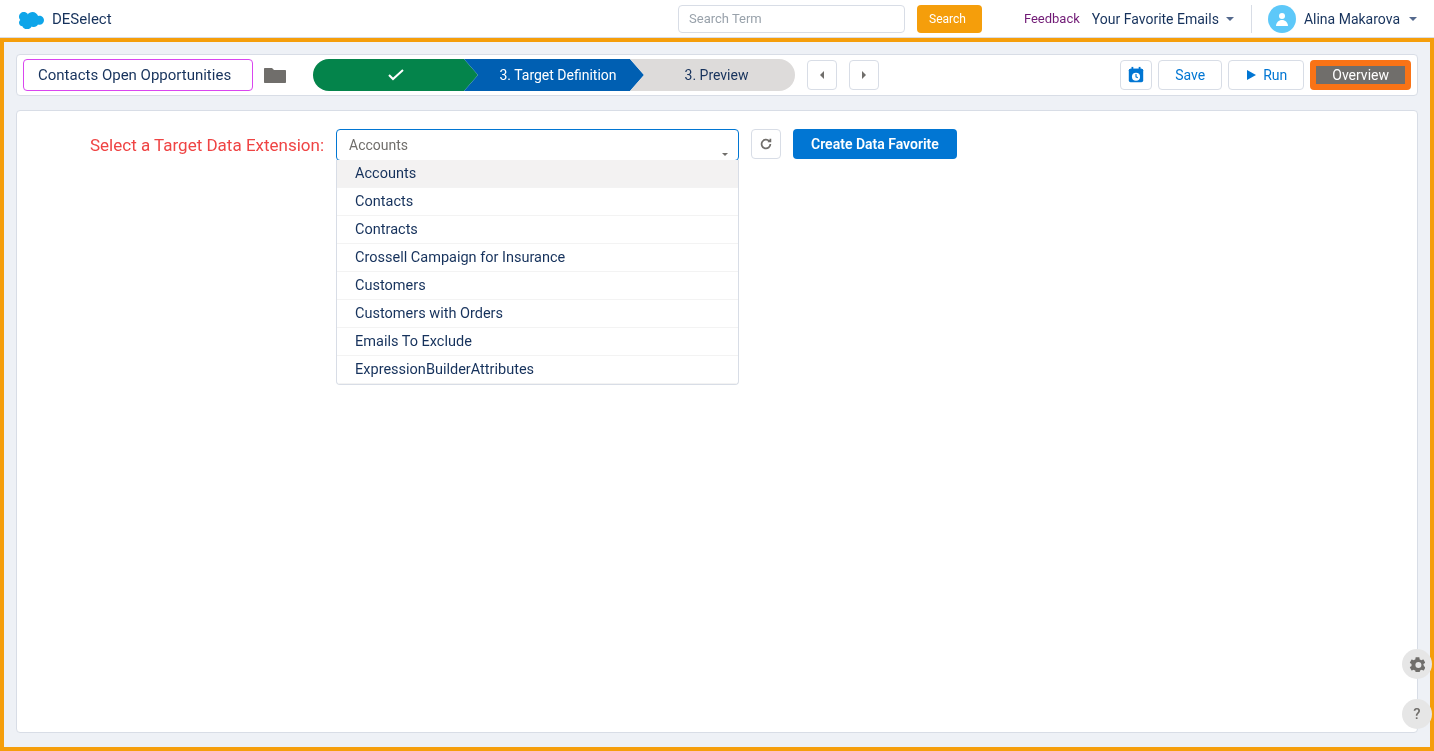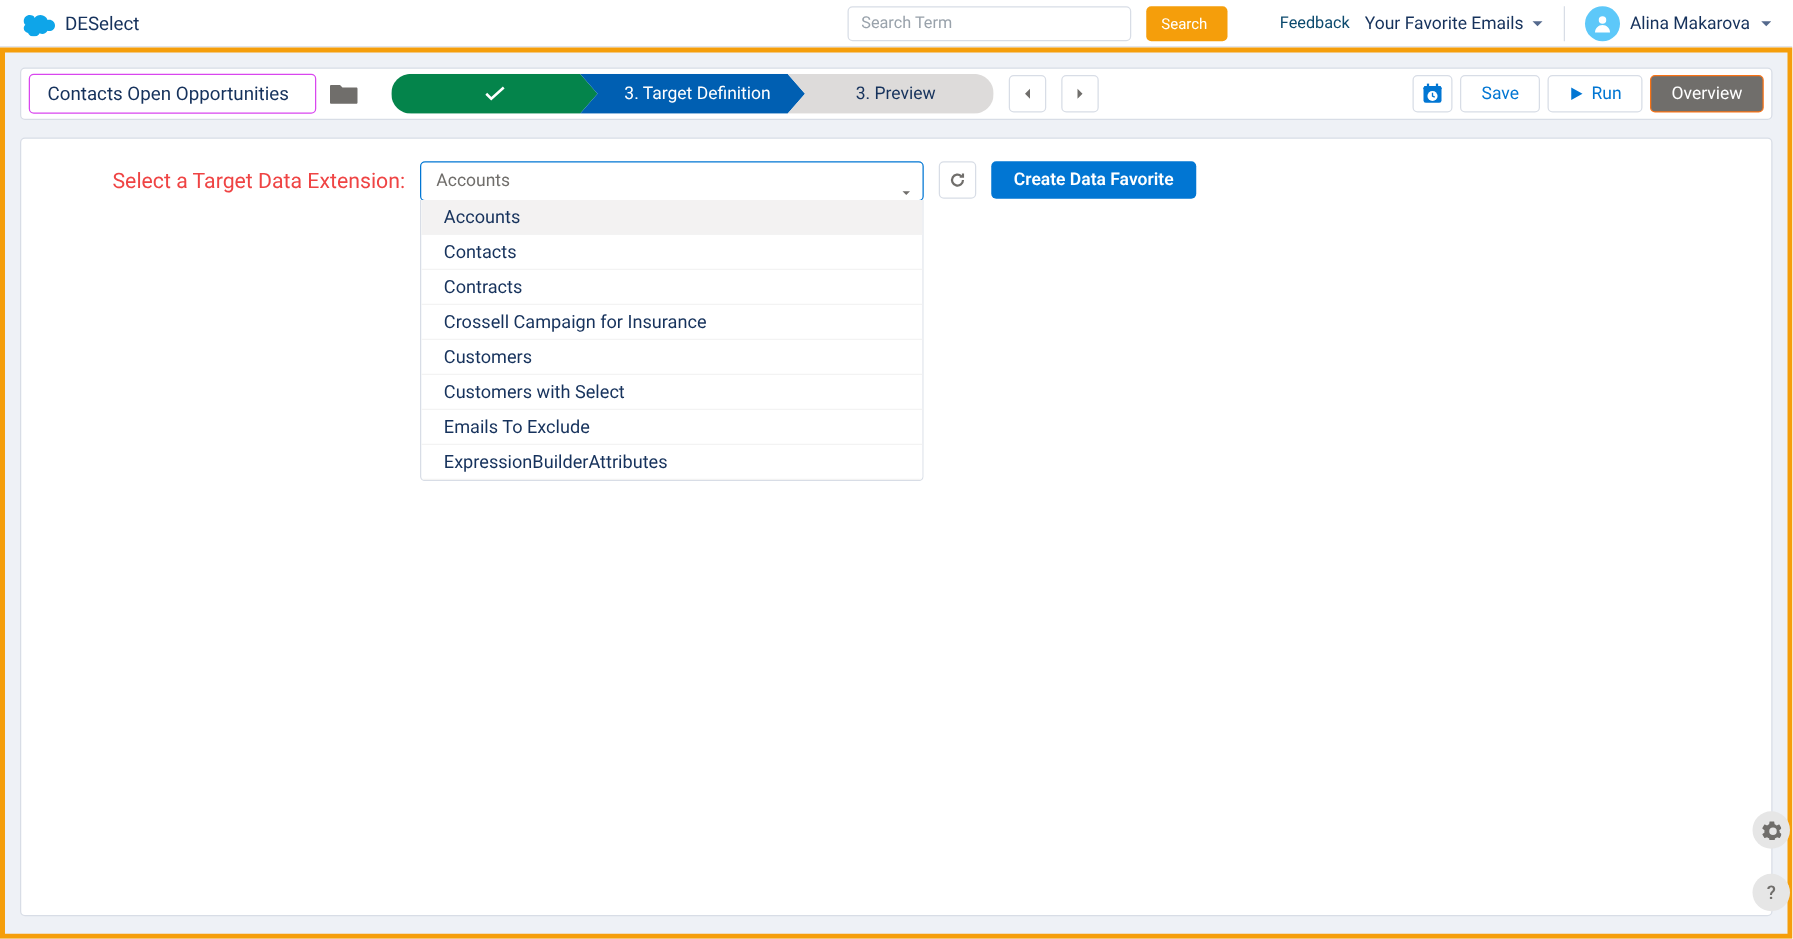--- a/index.html
+++ b/index.html
@@ -74,21 +74,21 @@
       padding: 0 12px;
       border-radius: 4px;
       font-size: 12px;
       cursor: pointer;
       display: flex;
       align-items: center;
       gap: 4px;
     }
     
     .feedback-link {
-      color: #0c4a6e;
+      color: #701a75;
       font-size: 13px;
       cursor: pointer;
       margin-left: 30px;
       text-align: right;
     }
     
     .brand-dropdown {
       color: #16325c;
       font-size: 14px;
       display: flex;
@@ -280,21 +280,21 @@
     
     .text-btn svg {
       width: 12px;
       height: 12px;
       fill: #0176d3;
     }
     
     .overview-btn {
       background: #706e6b;
       color: white;
-      border: 1px solid #f97316;
+      border: 6px solid #f97316;
     }
     
     
     .main-content {
       background: white;
       border: 1px solid #d8dde6;
       border-radius: 4px;
       margin-top: 14px;
       height: calc(100% - 58px);
       padding: 18px 24px;
@@ -557,21 +557,21 @@
           <svg viewBox="0 0 8 5">
             <path d="M1 1l3 3 3-3z"></path>
           </svg>
         </div>
         <div class="dropdown-panel">
           <div class="dropdown-option highlighted">Accounts</div>
           <div class="dropdown-option">Contacts</div>
           <div class="dropdown-option">Contracts</div>
           <div class="dropdown-option">Crossell Campaign for Insurance</div>
           <div class="dropdown-option">Customers</div>
-          <div class="dropdown-option">Customers with Select</div>
+          <div class="dropdown-option">Customers with Orders</div>
           <div class="dropdown-option">Emails To Exclude</div>
           <div class="dropdown-option">ExpressionBuilderAttributes</div>
         </div>
       </div>
 
       <button class="refresh-btn">
         <svg viewBox="0 0 16 16">
           <path d="M13 8a5 5 0 1 1-1.5-3.5M13 2v3h-3"></path>
         </svg>
       </button>

